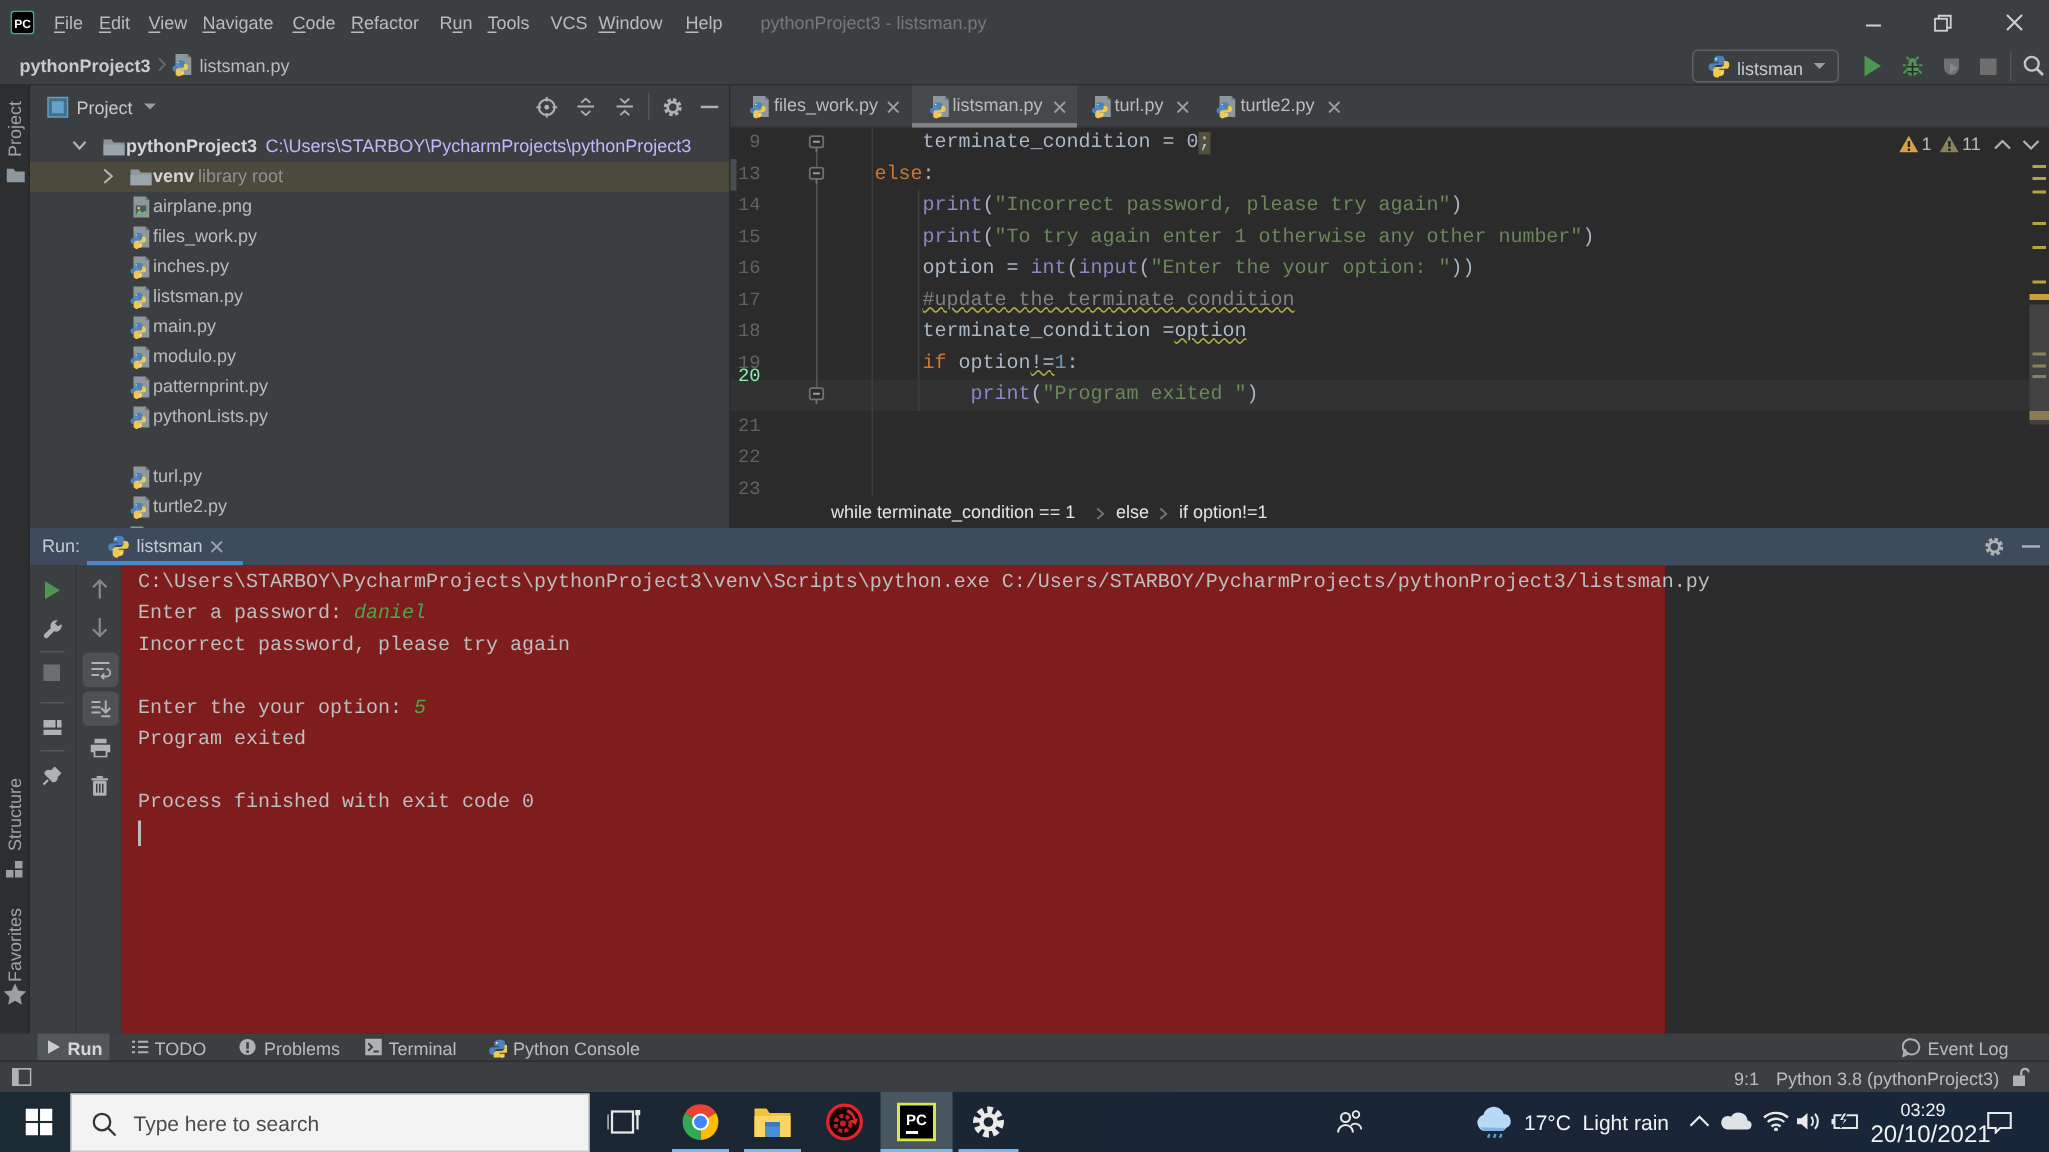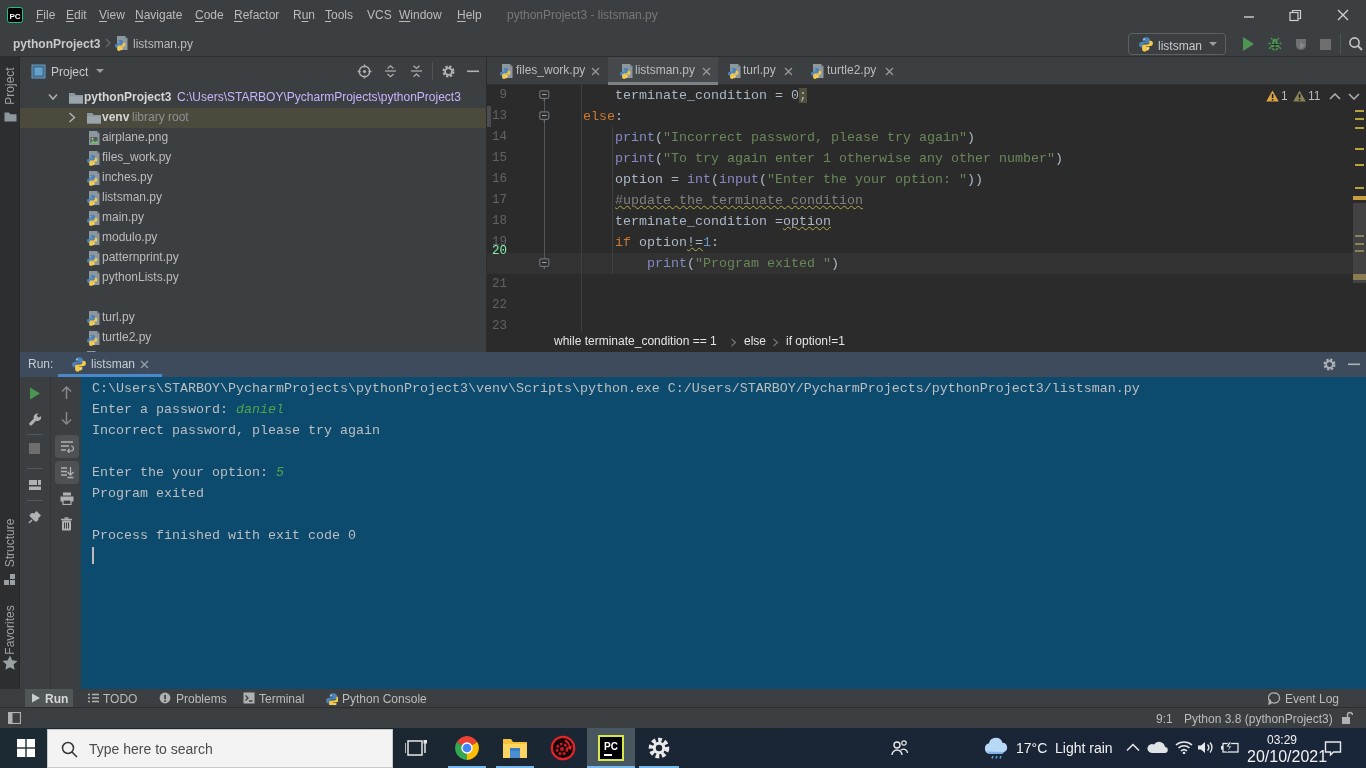--- a/index.html
+++ b/index.html
@@ -34,21 +34,21 @@
 .lnum { position:absolute; width:24px; text-align:right; color:#606366; font-family:"Liberation Mono", monospace; font-size:12.5px; line-height:21px; }
 .kw { color:#cc7832; } .st { color:#6a8759; } .nm { color:#6897bb; }
 .bi { color:#8888c6; } .cm { color:#808080; }
 .wavy { text-decoration:underline wavy #b0ae45; text-decoration-thickness:1px; text-underline-offset:1px; }
 #crumbs { position:absolute; left:0; top:274px; width:879px; height:21px; background:#2b2b2b; font-size:12px; color:#e5e5e5; }
 
 #runwin { left:20px; top:352px; width:1346px; height:337px; background:#2b2b2b;text-decoration:underline; }
 #runhead { position:absolute; left:0; top:0; width:1346px; height:25px; background:#3d4b5c; }
 #runtools1 { position:absolute; left:0; top:25px; width:30px; height:312px; background:#3c3f41; }
 #runtools2 { position:absolute; left:30px; top:25px; width:31px; height:312px; background:#3c3f41; border-left:1px solid #333638; }
-#console { position:absolute; left:61px; top:25px; width:1285px; height:312px; background:#0c4a6e; }
+#console { position:absolute; left:61px; top:25px; width:1029px; height:312px; background:#7f1d1d; }
 .con { position:absolute; left:11px; height:21px; line-height:21px; font-family:"Liberation Mono", monospace; font-size:13.34px; color:#bcbec0; white-space:pre; }
 .inp { color:#4ea64a; font-style:italic; }
 
 #tabrow { left:0; top:689px; width:1366px; height:18px; background:#3c3f41; font-size:12px; color:#bbbbbb; }
 #statusbar { left:0; top:707px; width:1366px; height:21px; background:#3c3f41; border-top:1px solid #2d2d2d; font-size:12px; color:#bbbbbb; }
 
 #taskbar { left:0; top:728px; width:1366px; height:40px; background:linear-gradient(90deg,#1c2b33 0%,#1a2633 45%,#192539 100%); }
 #search { position:absolute; left:47px; top:1px; width:346px; height:39px; background:#f3f3f3; border:1px solid #c8c8c8; }
 .tbicon { position:absolute; top:0; width:48px; height:40px; }
 .openline { position:absolute; bottom:0; height:2px; background:#76b9ed; }

